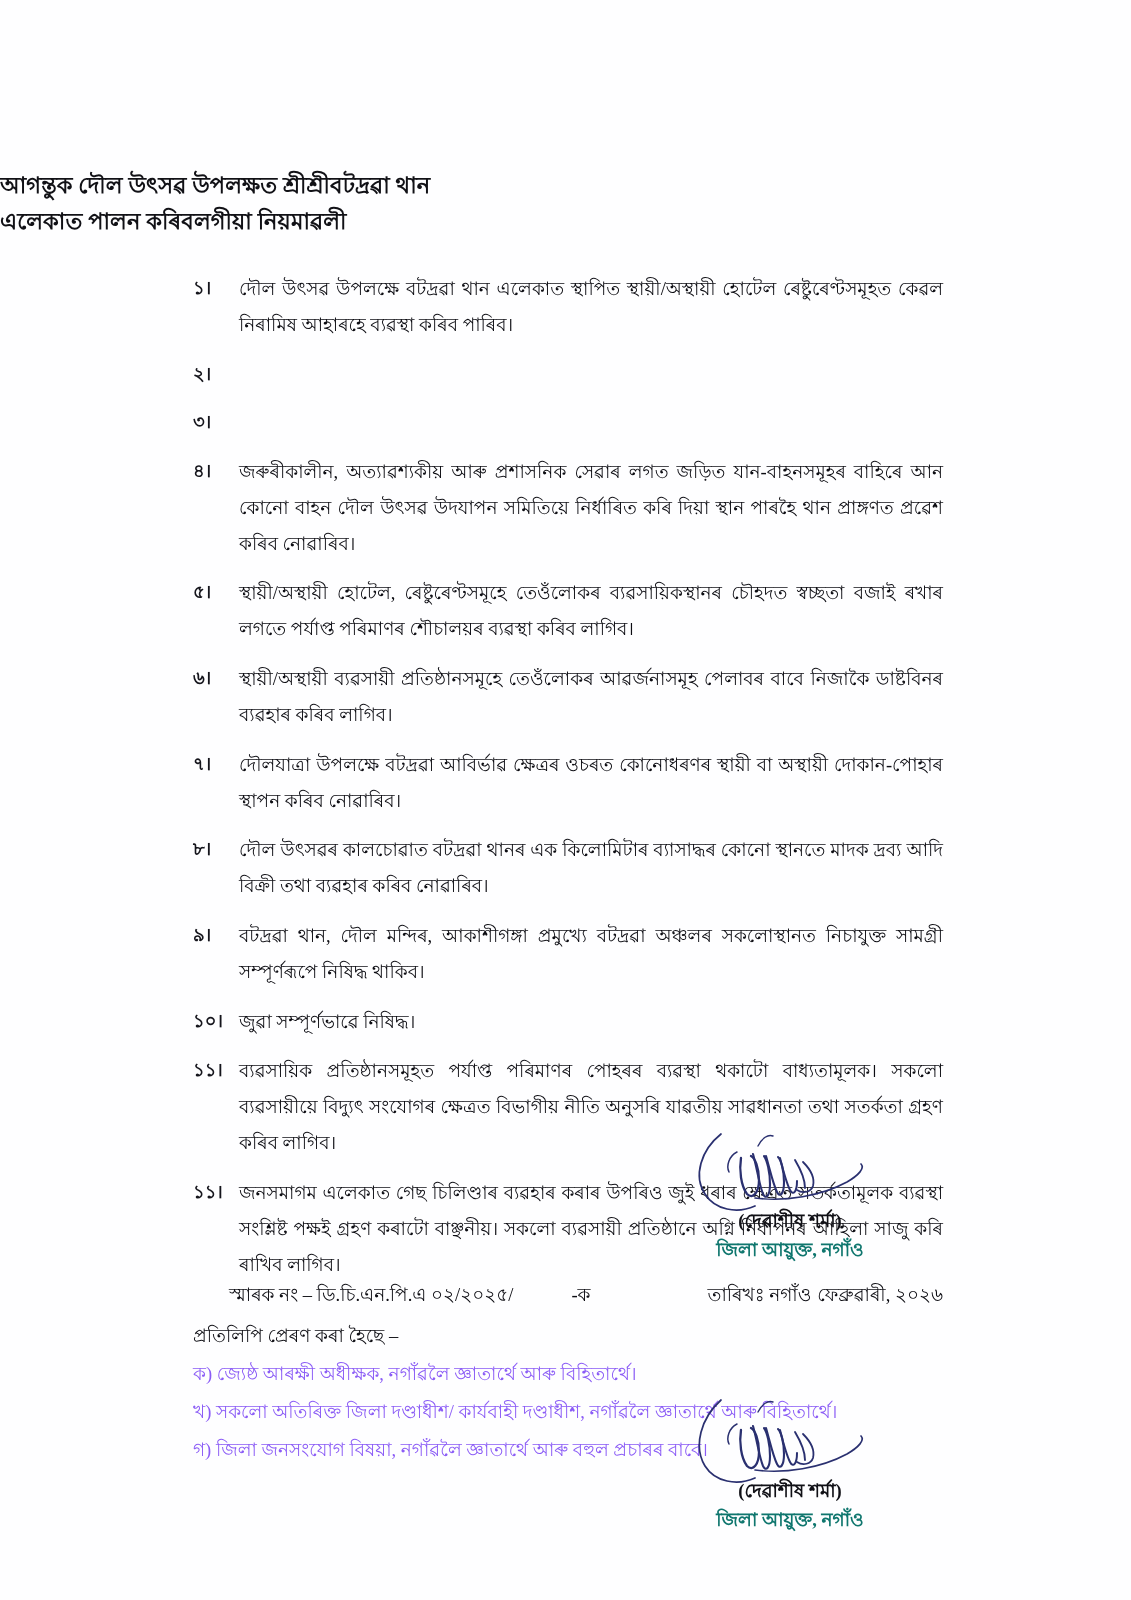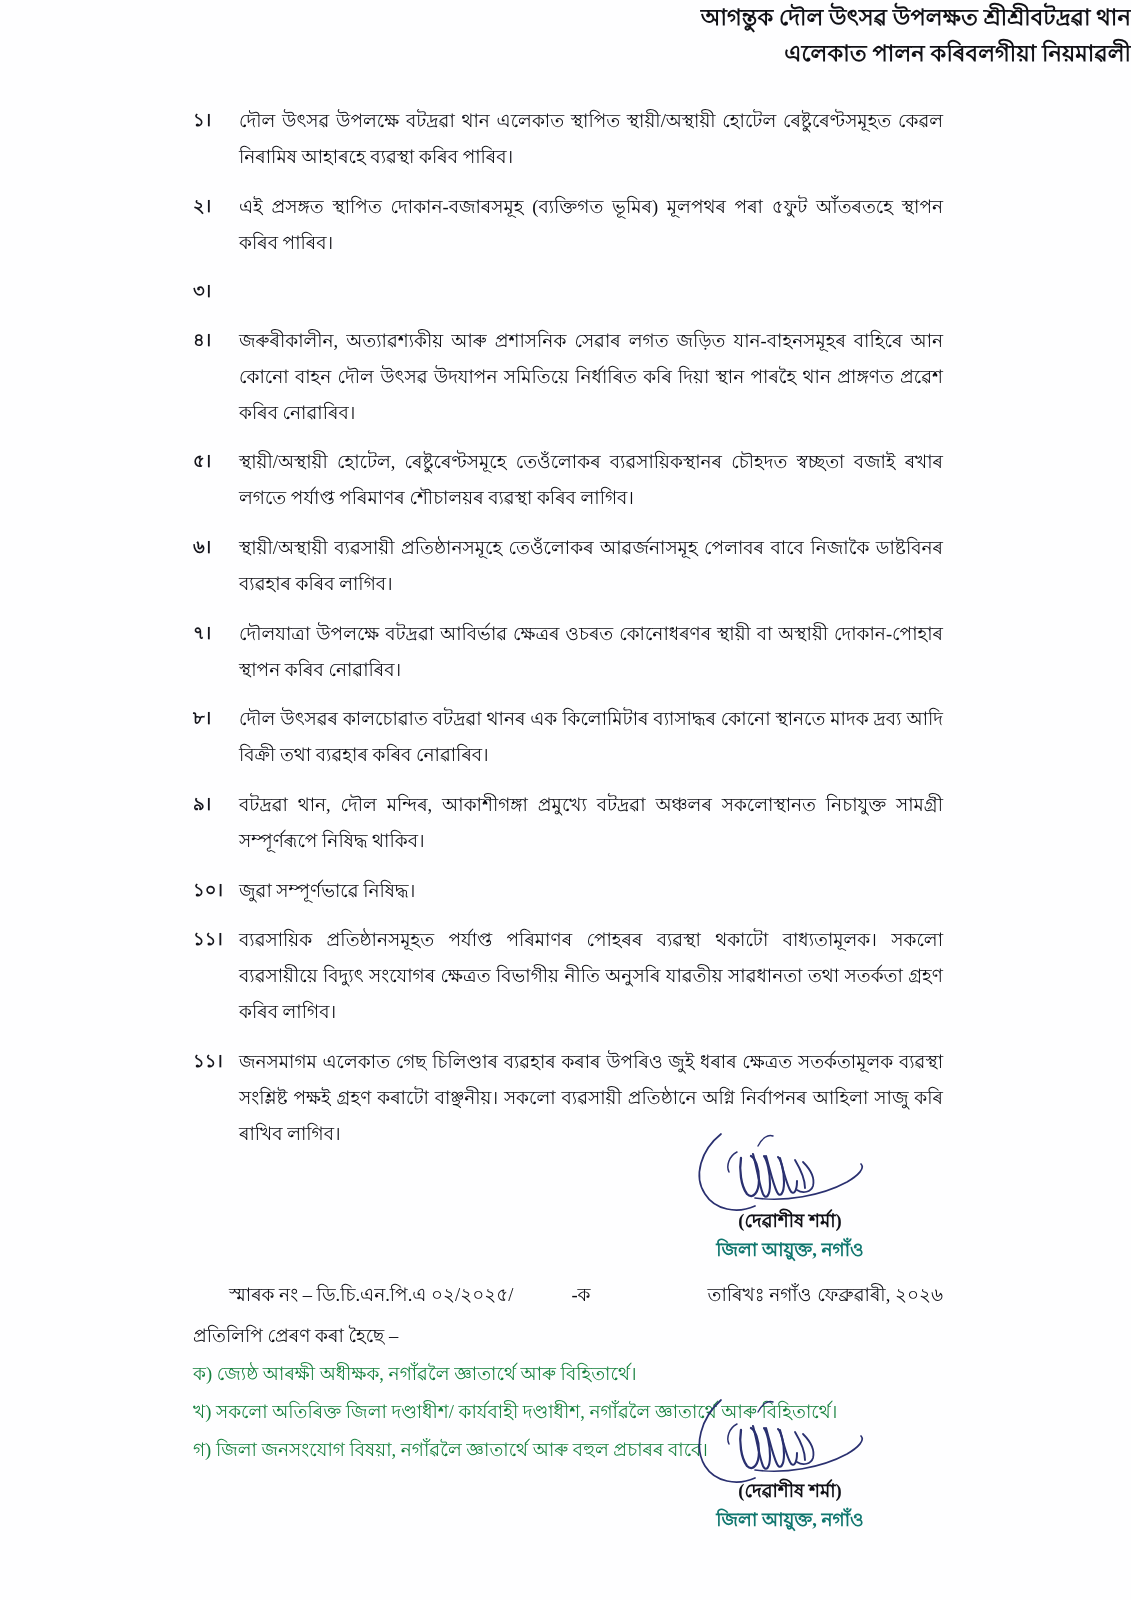--- a/index.html
+++ b/index.html
@@ -20,21 +20,22 @@
     position: relative;
     width: 1131px;
     height: 1600px;
     margin: 0 auto;
     background: #fefeff;
     overflow: hidden;
   }
 
   
   .doc-title {
-    text-align: right;
+    text-align: left;
+    padding-top: 168px;
     line-height: 1.62;
   }
   .doc-title .title-line {
     font-size: 22.5px;
     font-weight: 700;
     letter-spacing: .1px;
     color: #111116;
   }
 
   
@@ -127,21 +128,21 @@
   .copy-heading {
     font-size: 18.5px;
     font-weight: 500;
     color: #0c0c12;
     line-height: 2.06;
   }
   .copy-list { margin: 0; padding: 0; list-style: none; }
   .copy-item {
     font-size: 18.5px;
     font-weight: 500;
-    color: #15803d;
+    color: #8b5cf6;
     line-height: 2.06;
     white-space: nowrap;
   }
 </style>
 </head>
 <body>
 
 <div class="page">
 
   <div class="doc-title">
@@ -149,21 +150,20 @@
     <div class="title-line">এলেকাত পালন কৰিবলগীয়া নিয়মাৱলী</div>
   </div>
 
   <ol class="clause-list">
     <li class="clause">
       <span class="clause-num">১।</span>
       <span class="clause-text">দৌল উৎসৱ উপলক্ষে বটদ্ৰৱা থান এলেকাত স্থাপিত স্থায়ী/অস্থায়ী হোটেল ৰেষ্টুৰেণ্টসমূহত কেৱল নিৰামিষ আহাৰহে ব্যৱস্থা কৰিব পাৰিব।</span>
     </li>
     <li class="clause">
       <span class="clause-num">২।</span>
-      <span class="clause-text">এই প্ৰসঙ্গত স্থাপিত দোকান-বজাৰসমূহ (ব্যক্তিগত ভূমিৰ) মূলপথৰ পৰা ৫ফুট আঁতৰতহে স্থাপন কৰিব পাৰিব।</span>
     </li>
     <li class="clause single">
       <span class="clause-num">৩।</span>
     </li>
     <li class="clause">
       <span class="clause-num">৪।</span>
       <span class="clause-text">জৰুৰীকালীন, অত্যাৱশ্যকীয় আৰু প্ৰশাসনিক সেৱাৰ লগত জড়িত যান-বাহনসমূহৰ বাহিৰে আন কোনো বাহন দৌল উৎসৱ উদযাপন সমিতিয়ে নিৰ্ধাৰিত কৰি দিয়া স্থান পাৰহৈ থান প্ৰাঙ্গণত প্ৰৱেশ কৰিব নোৱাৰিব।</span>
     </li>
     <li class="clause">
       <span class="clause-num">৫।</span>

